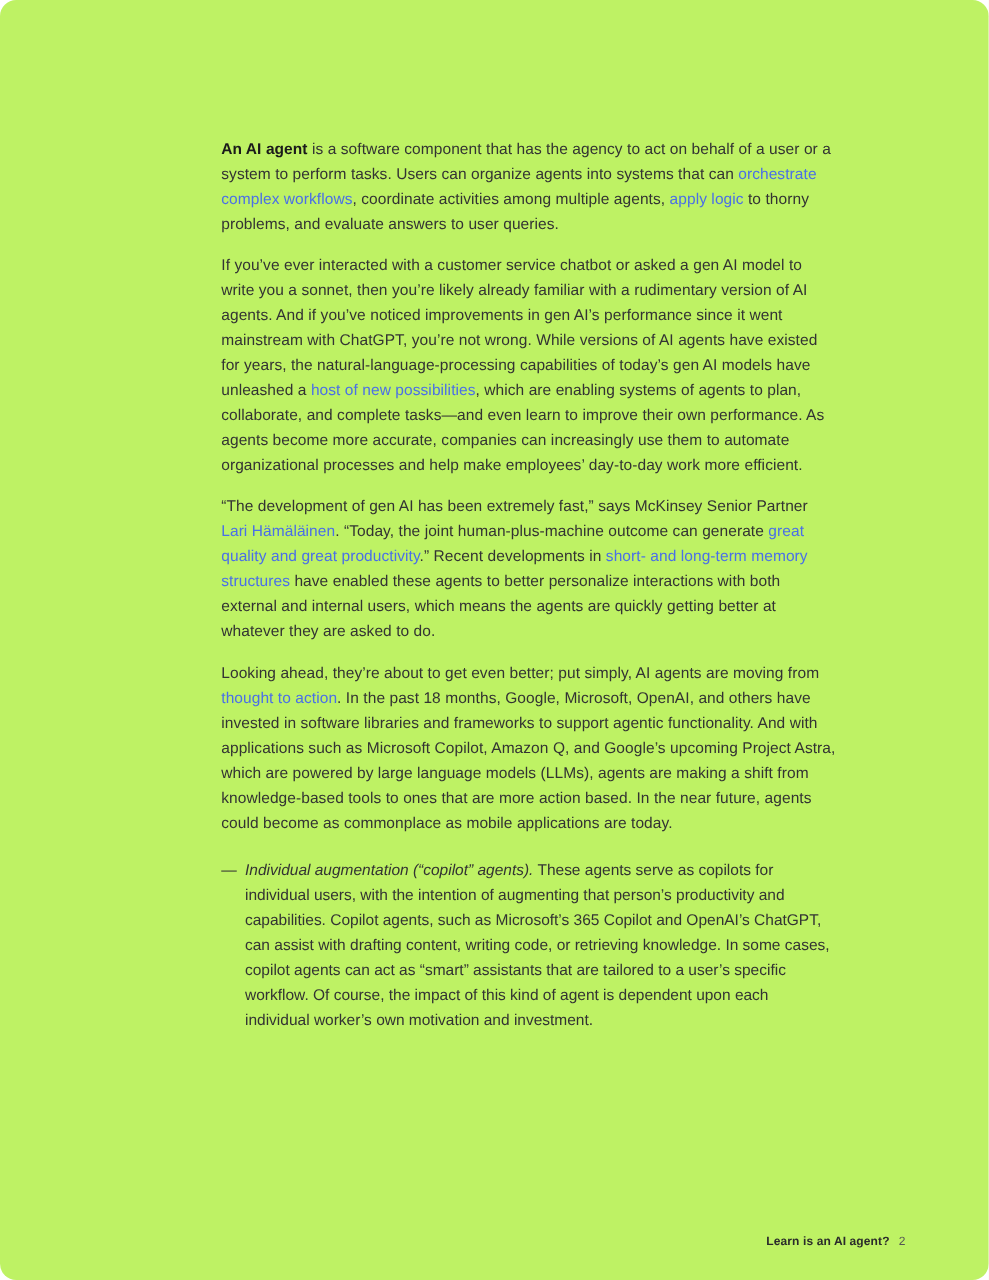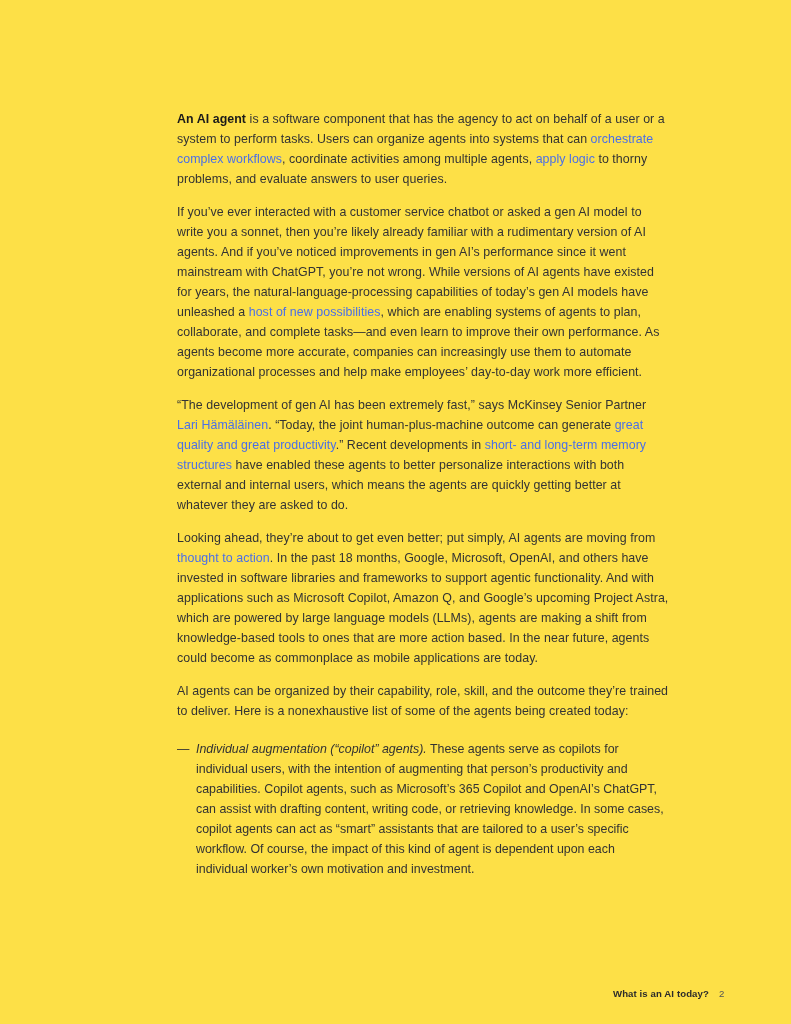--- a/index.html
+++ b/index.html
@@ -5,23 +5,24 @@
 <style>
   html, body {
     margin: 0;
     padding: 0;
     background: #ffffff;
   }
   .page {
     position: relative;
     width: 791px;
     height: 1024px;
-    background: #fde047;
+    background: #bef264;
     overflow: hidden;
     font-family: "Liberation Sans", sans-serif;
+    border-radius: 13px;
     -webkit-font-smoothing: antialiased;
   }
   .content {
     position: absolute;
     left: 177px;
     top: 109px;
     width: 492px;
   }
   p.body-para {
     margin: 0 0 13px 0;
@@ -117,26 +118,25 @@
     <p class="body-para"><span class="lead-bold">An AI agent</span><span> is a software component that has the agency to act on behalf of a user or a system to perform tasks. Users can organize agents into systems that can </span><a class="doc-link" href="#">orchestrate complex workflows</a><span>, coordinate activities among multiple agents, </span><a class="doc-link" href="#">apply logic</a><span> to thorny problems, and evaluate answers to user queries.</span></p>
 
     <p class="body-para"><span>If you’ve ever interacted with a customer service chatbot or asked a gen AI model to write you a sonnet, then you’re likely already familiar with a rudimentary version of AI agents. And if you’ve noticed improvements in gen AI’s performance since it went mainstream with ChatGPT, you’re not wrong. While versions of AI agents have existed for years, the natural-language-processing capabilities of today’s gen AI models have unleashed a </span><a class="doc-link" href="#">host of new possibilities</a><span>, which are enabling systems of agents to plan, collaborate, and complete tasks—and even learn to improve their own performance. As agents become more accurate, companies can increasingly use them to automate organizational processes and help make employees’ day-to-day work more efficient.</span></p>
 
     <p class="body-para"><span>“The development of gen AI has been extremely fast,” says McKinsey Senior Partner </span><a class="doc-link" href="#">Lari Hämäläinen</a><span>. “Today, the joint human-plus-machine outcome can generate </span><a class="doc-link" href="#">great quality and great productivity</a><span>.” Recent developments in </span><a class="doc-link" href="#">short- and long-term memory structures</a><span> have enabled these agents to better personalize interactions with both external and internal users, which means the agents are quickly getting better at whatever they are asked to do.</span></p>
 
     <p class="body-para"><span>Looking ahead, they’re about to get even better; put simply, AI agents are moving from </span><a class="doc-link" href="#">thought to action</a><span>. In the past 18 months, Google, Microsoft, OpenAI, and others have invested in software libraries and frameworks to support agentic functionality. And with applications such as Microsoft Copilot, Amazon Q, and Google’s upcoming Project Astra, which are powered by large language models (LLMs), agents are making a shift from knowledge-based tools to ones that are more action based. In the near future, agents could become as commonplace as mobile applications are today.</span></p>
 
 
 
-    <p class="body-para">AI agents can be organized by their capability, role, skill, and the outcome they’re trained to deliver. Here is a nonexhaustive list of some of the agents being created today:</p>
 
     <ul class="agent-list">
       <li><span class="dash-marker">—</span><span class="li-title">Individual augmentation (“copilot” agents).</span><span> These agents serve as copilots for individual users, with the intention of augmenting that person’s productivity and capabilities. Copilot agents, such as Microsoft’s 365 Copilot and OpenAI’s ChatGPT, can assist with drafting content, writing code, or retrieving knowledge. In some cases, copilot agents can act as “smart” assistants that are tailored to a user’s specific workflow. Of course, the impact of this kind of agent is dependent upon each individual worker’s own motivation and investment.</span></li>
     </ul>
 
   </div>
 
   <div class="footer">
-    <span class="footer-title">What is an AI today?</span>
+    <span class="footer-title">Learn is an AI agent?</span>
     <span class="footer-page">2</span>
   </div>
 
 </div>
 
 </body></html>

